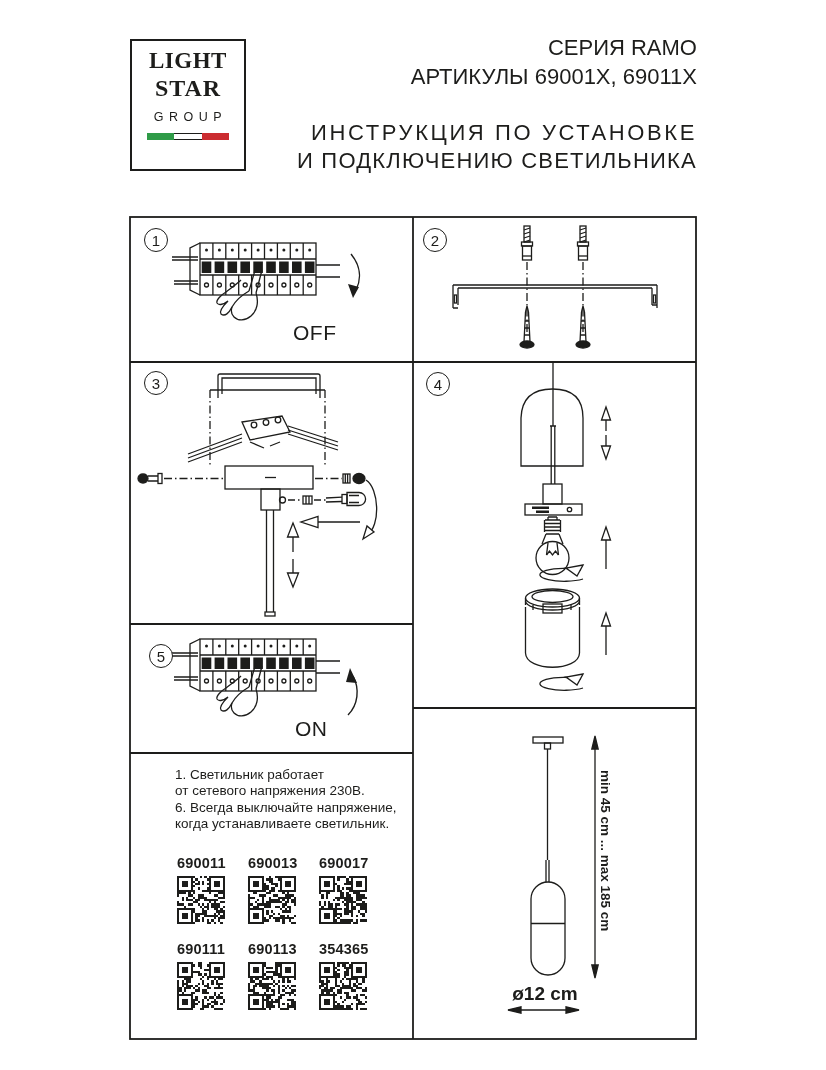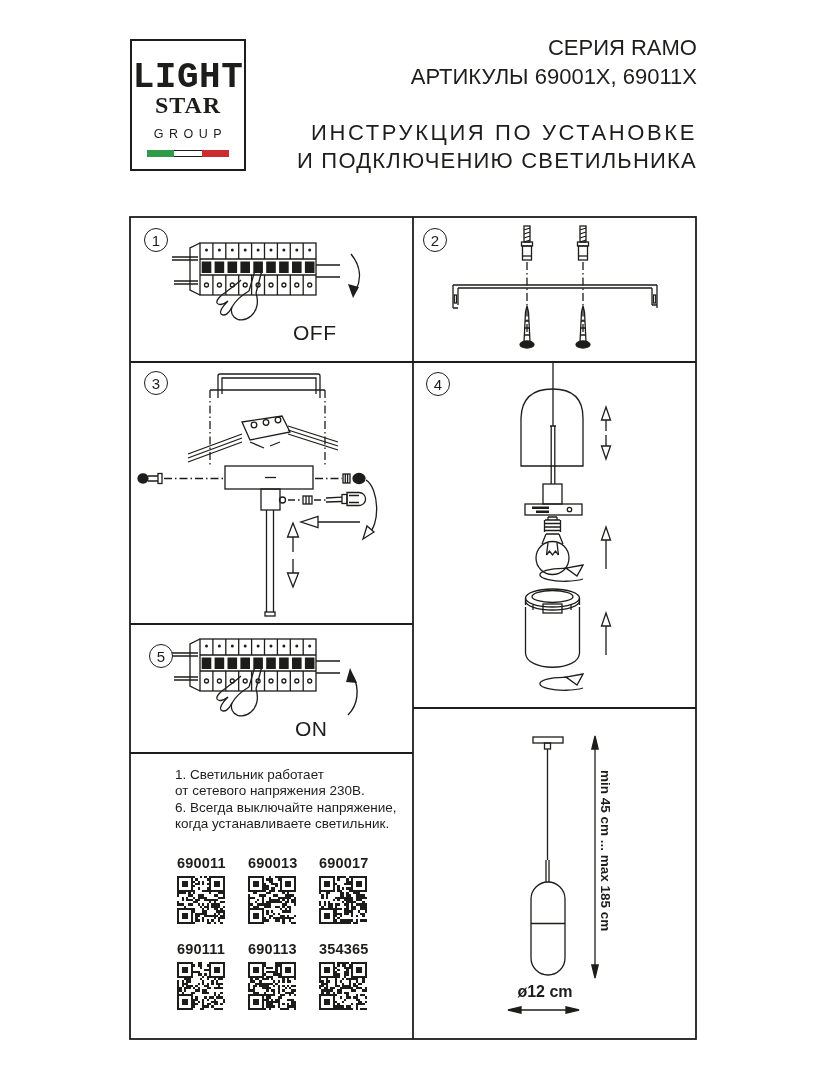--- a/index.html
+++ b/index.html
@@ -8,21 +8,21 @@
     font-family:"Liberation Sans", sans-serif;color:#1d1d1b;overflow:hidden;
   }
   .abs{position:absolute;}
   svg{display:block;}
 
   
   .logo-box{
     left:130px;top:39px;width:116px;height:132px;border:2px solid #1d1d1b;
     box-sizing:border-box;display:flex;flex-direction:column;align-items:center;
   }
-  .logo-light{font-family:Liberation Mono, monospace;font-weight:bold;font-size:36px;line-height:25px;margin-top:24px;letter-spacing:.5px;}
+  .logo-light{font-family:Liberation Serif, serif;font-weight:bold;font-size:23px;line-height:25px;margin-top:7px;letter-spacing:.5px;}
   .logo-star{font-family:"Liberation Serif",serif;font-weight:bold;font-size:24px;line-height:31px;letter-spacing:1px;}
   .logo-group{font-size:12.5px;letter-spacing:5.5px;padding-left:5px;margin-top:6px;}
   .logo-flag{margin-top:9px;width:82px;height:7px;display:flex;}
   .logo-flag span{flex:1 1 0;}
   .flag-green{background:#2f9b48;}
   .flag-white{background:#ffffff;border-top:1px solid #1d1d1b;border-bottom:1px solid #1d1d1b;box-sizing:border-box;}
   .flag-red{background:#cb2c30;}
 
   .title-block{left:297px;top:33px;width:400px;text-align:right;font-weight:normal;}
   .title-line{font-size:22px;line-height:29px;white-space:nowrap;}
@@ -46,21 +46,21 @@
   }
   .art-num{font-size:14.5px;font-weight:bold;text-align:center;letter-spacing:.2px;margin-bottom:5px;}
   .qr{width:48px;height:48px;}
 
   
   .dim-v{
     left:598px;top:737px;height:228px;writing-mode:vertical-rl;
     display:flex;align-items:center;justify-content:center;
     font-size:13.5px;font-weight:bold;white-space:nowrap;
   }
-  .dim-d{left:503px;top:983px;width:84px;text-align:center;font-size:16px;font-weight:bold;}
+  .dim-d{left:503px;top:983px;width:84px;text-align:center;font-size:19px;font-weight:bold;}
 </style>
 </head>
 <body>
 
 <div class="abs logo-box">
   <div class="logo-light">LIGHT</div>
   <div class="logo-star">STAR</div>
   <div class="logo-group">GROUP</div>
   <div class="logo-flag">
     <span class="flag-green"></span>

